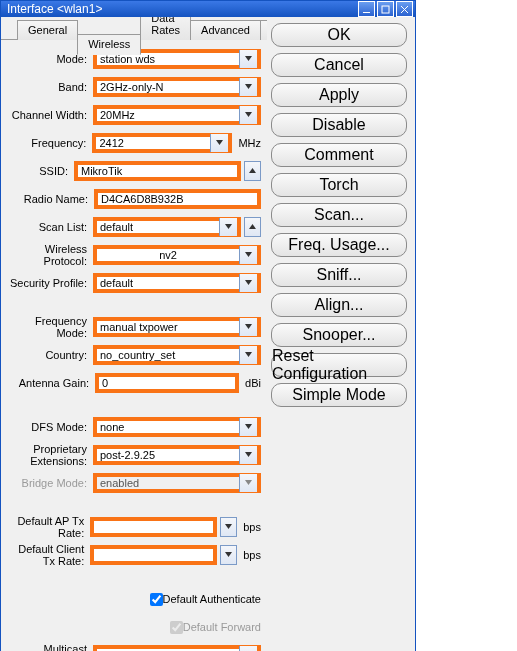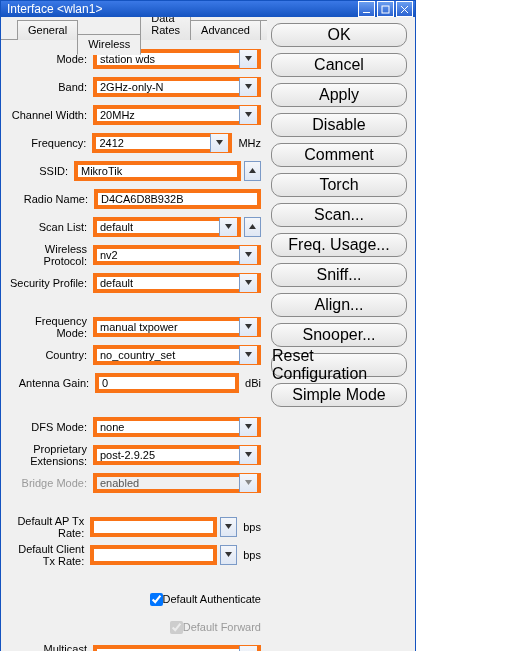--- a/index.html
+++ b/index.html
@@ -168,21 +168,21 @@
                   <polygon points="0,5 7,5 3.5,0" fill="#333"></polygon>
                 </svg>
               </div>
             </div>
           </div>
 
         <div class="row">
             <div class="lbl">Wireless Protocol:</div>
           <div class="field">
               <div class="cbo">
-                <input style="width: 136px;" readonly="" value="nv2">
+                <input style="width: 136px; text-align: center;" readonly="" value="nv2">
                 <div class="ddbtn">
                   <svg class="tri">
                     <polygon points="0,0 7,0 3.5,5" fill="#333"></polygon>
                   </svg>
                 </div>
               </div>
             </div>
           </div>
 
         <div class="row">

